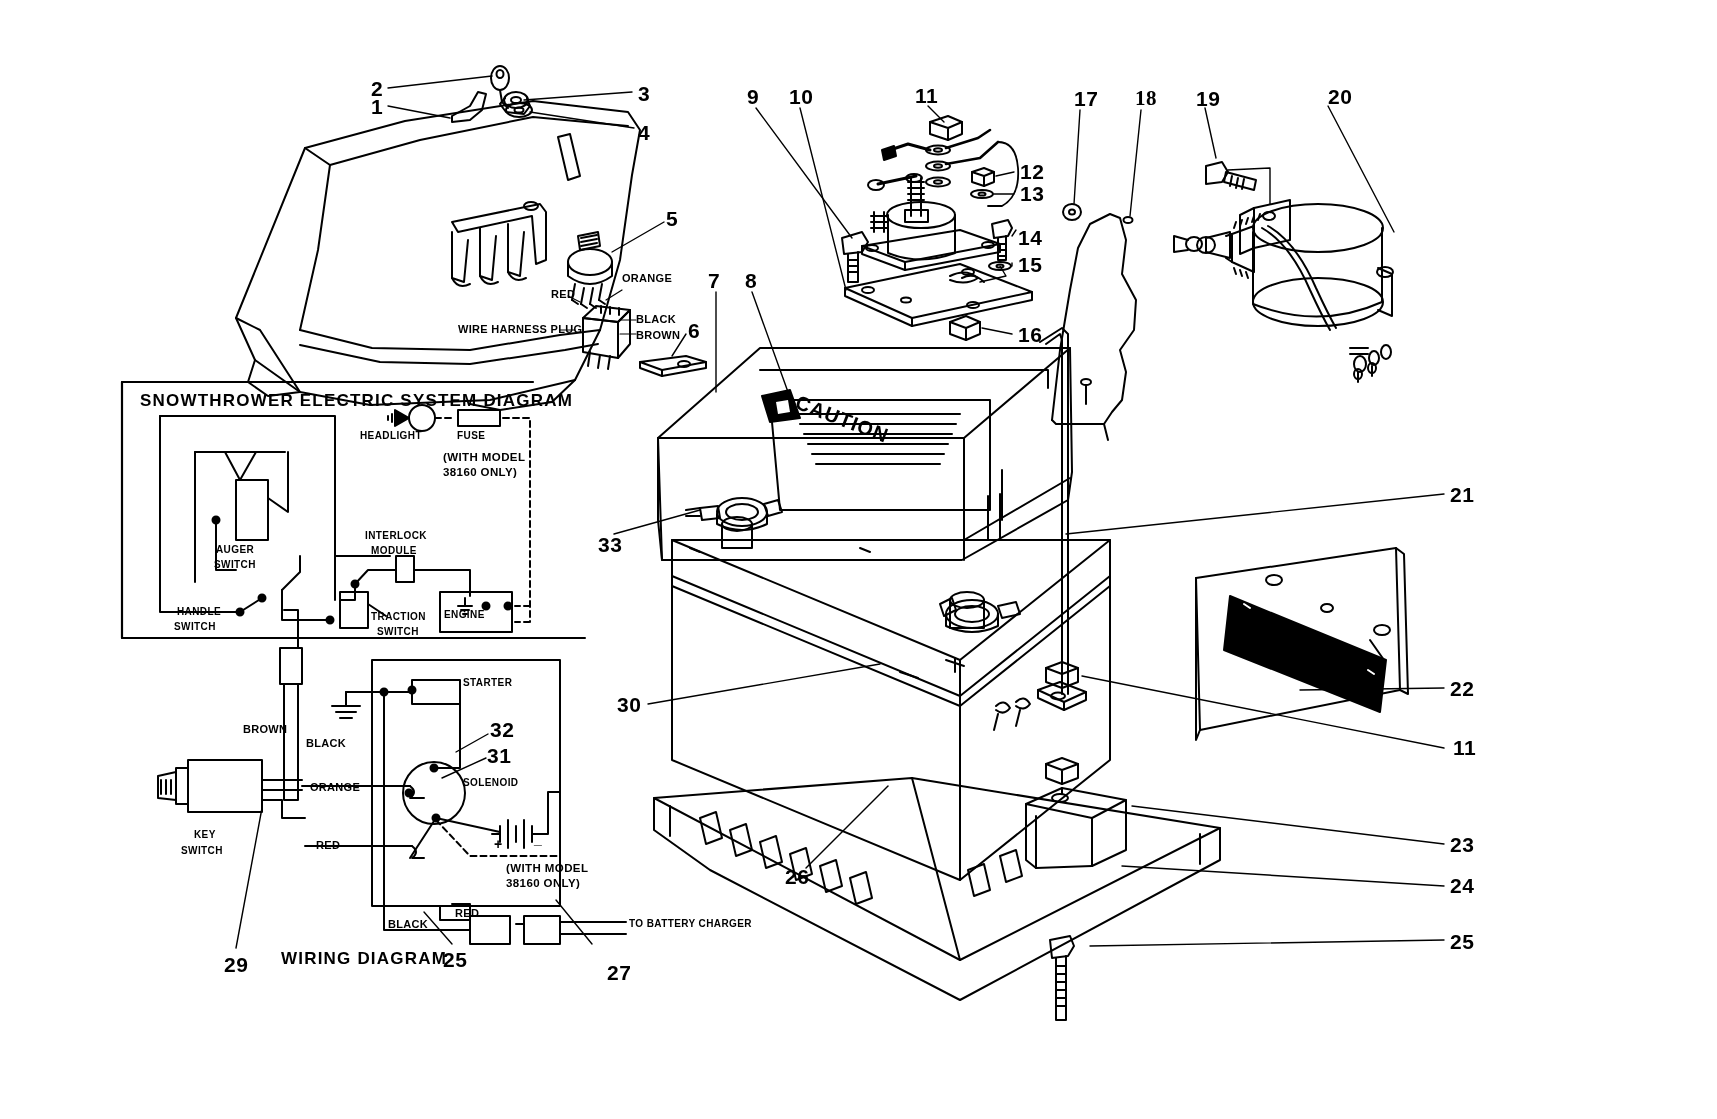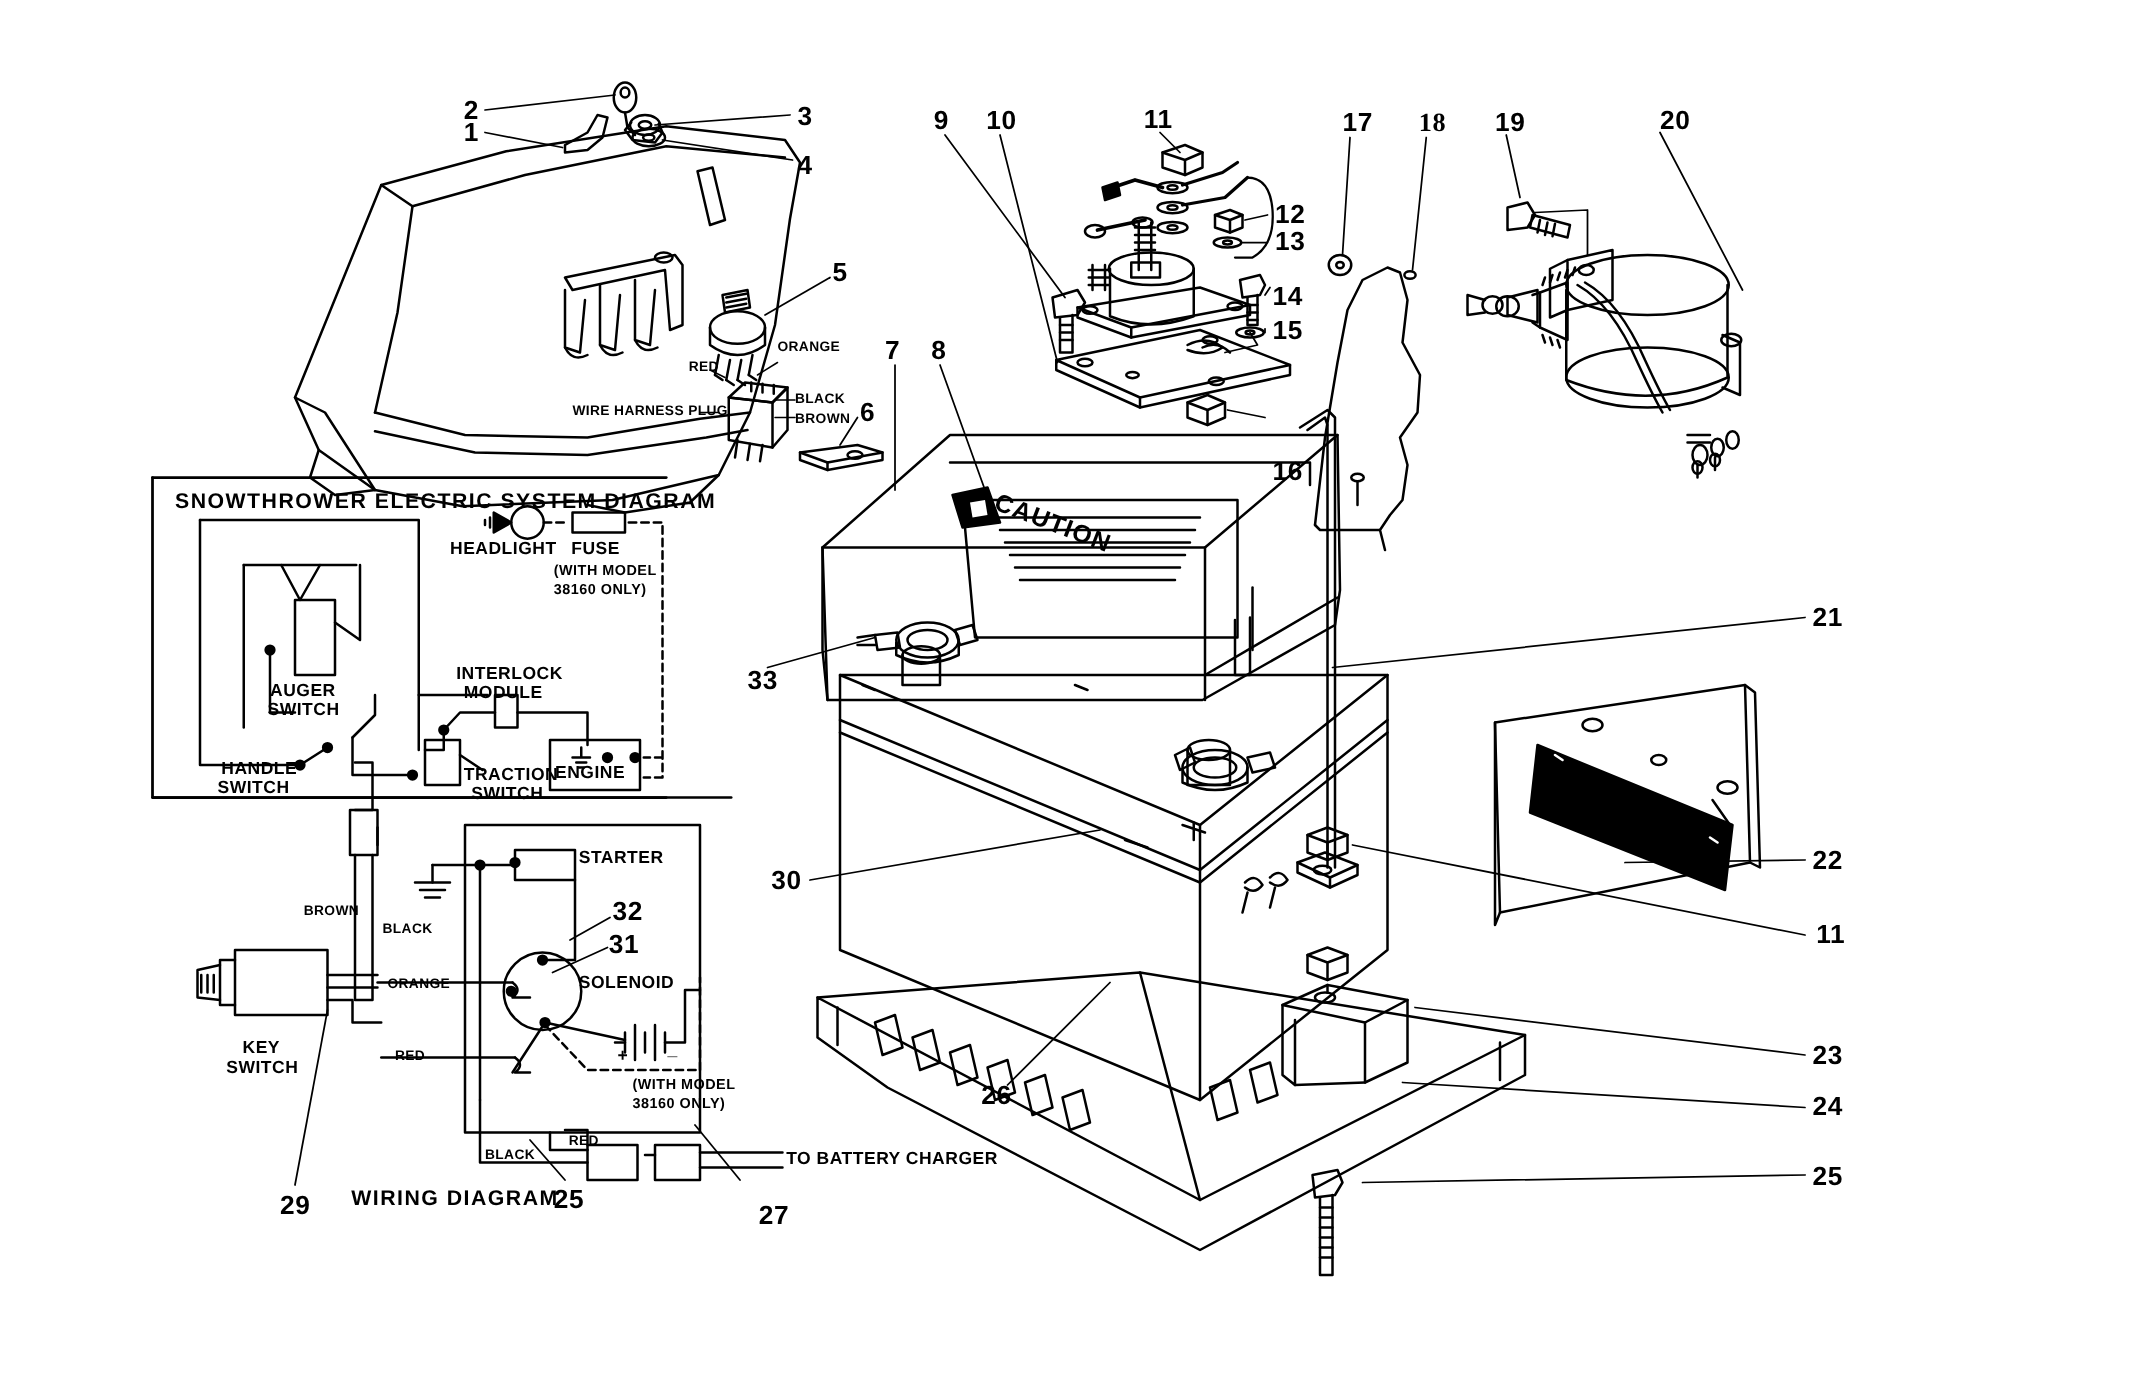--- a/index.html
+++ b/index.html
@@ -4,21 +4,21 @@
 <style>
   html,body{margin:0;padding:0;background:#fff;}
   body{width:1717px;height:1119px;position:relative;overflow:hidden;
        font-family:"Liberation Sans",sans-serif;color:#000;}
   #sheet{position:absolute;inset:0;}
   svg{position:absolute;top:0;left:0;width:1717px;height:1119px;}
   .lbl{position:absolute;font-weight:bold;font-family:"Liberation Sans",sans-serif;
        color:#000;white-space:nowrap;line-height:1;}
   .callout{font-size:21px;letter-spacing:.5px;}
   .wirelbl{font-size:11px;font-weight:bold;letter-spacing:.3px;}
-  .schemlbl{font-size:14px;font-weight:bold;text-align:center;letter-spacing:.4px;}
+  .schemlbl{font-size:10px;font-weight:bold;text-align:center;letter-spacing:.4px;}
   .schemlbl.sm{font-size:11.5px;}
   .title{font-size:17px;font-weight:bold;letter-spacing:1.2px;}
   .caution{font-size:20px;font-weight:bold;letter-spacing:1px;}
 </style>
 </head>
 <body>
 
 <div id="sheet">
 
 <svg viewBox="0 0 1717 1119" xmlns="http://www.w3.org/2000/svg">
@@ -486,21 +486,21 @@
 <div class="lbl callout" style="left:688px;top:320px;">6</div>
 <div class="lbl callout" style="left:708px;top:270px;">7</div>
 <div class="lbl callout" style="left:745px;top:270px;">8</div>
 <div class="lbl callout" style="left:747px;top:86px;">9</div>
 <div class="lbl callout" style="left:789px;top:86px;">10</div>
 <div class="lbl callout" style="left:915px;top:85px;">11</div>
 <div class="lbl callout" style="left:1020px;top:161px;">12</div>
 <div class="lbl callout" style="left:1020px;top:183px;">13</div>
 <div class="lbl callout" style="left:1018px;top:227px;">14</div>
 <div class="lbl callout" style="left:1018px;top:254px;">15</div>
-<div class="lbl callout" style="left:1018px;top:324px;margin-top:43px;">16</div>
+<div class="lbl callout" style="left:1018px;top:324px;">16</div>
 <div class="lbl callout" style="left:1074px;top:88px;">17</div>
 <div class="lbl callout" style="left:1135px;top:88px;font-family:Liberation Serif, serif;">18</div>
 <div class="lbl callout" style="left:1196px;top:88px;">19</div>
 <div class="lbl callout" style="left:1316px;top:86px;margin-left:12px;">20</div>
 <div class="lbl callout" style="left:1450px;top:484px;">21</div>
 <div class="lbl callout" style="left:1450px;top:678px;">22</div>
 <div class="lbl callout" style="left:1453px;top:737px;">11</div>
 <div class="lbl callout" style="left:1450px;top:834px;">23</div>
 <div class="lbl callout" style="left:1450px;top:875px;">24</div>
 <div class="lbl callout" style="left:1450px;top:931px;">25</div>

